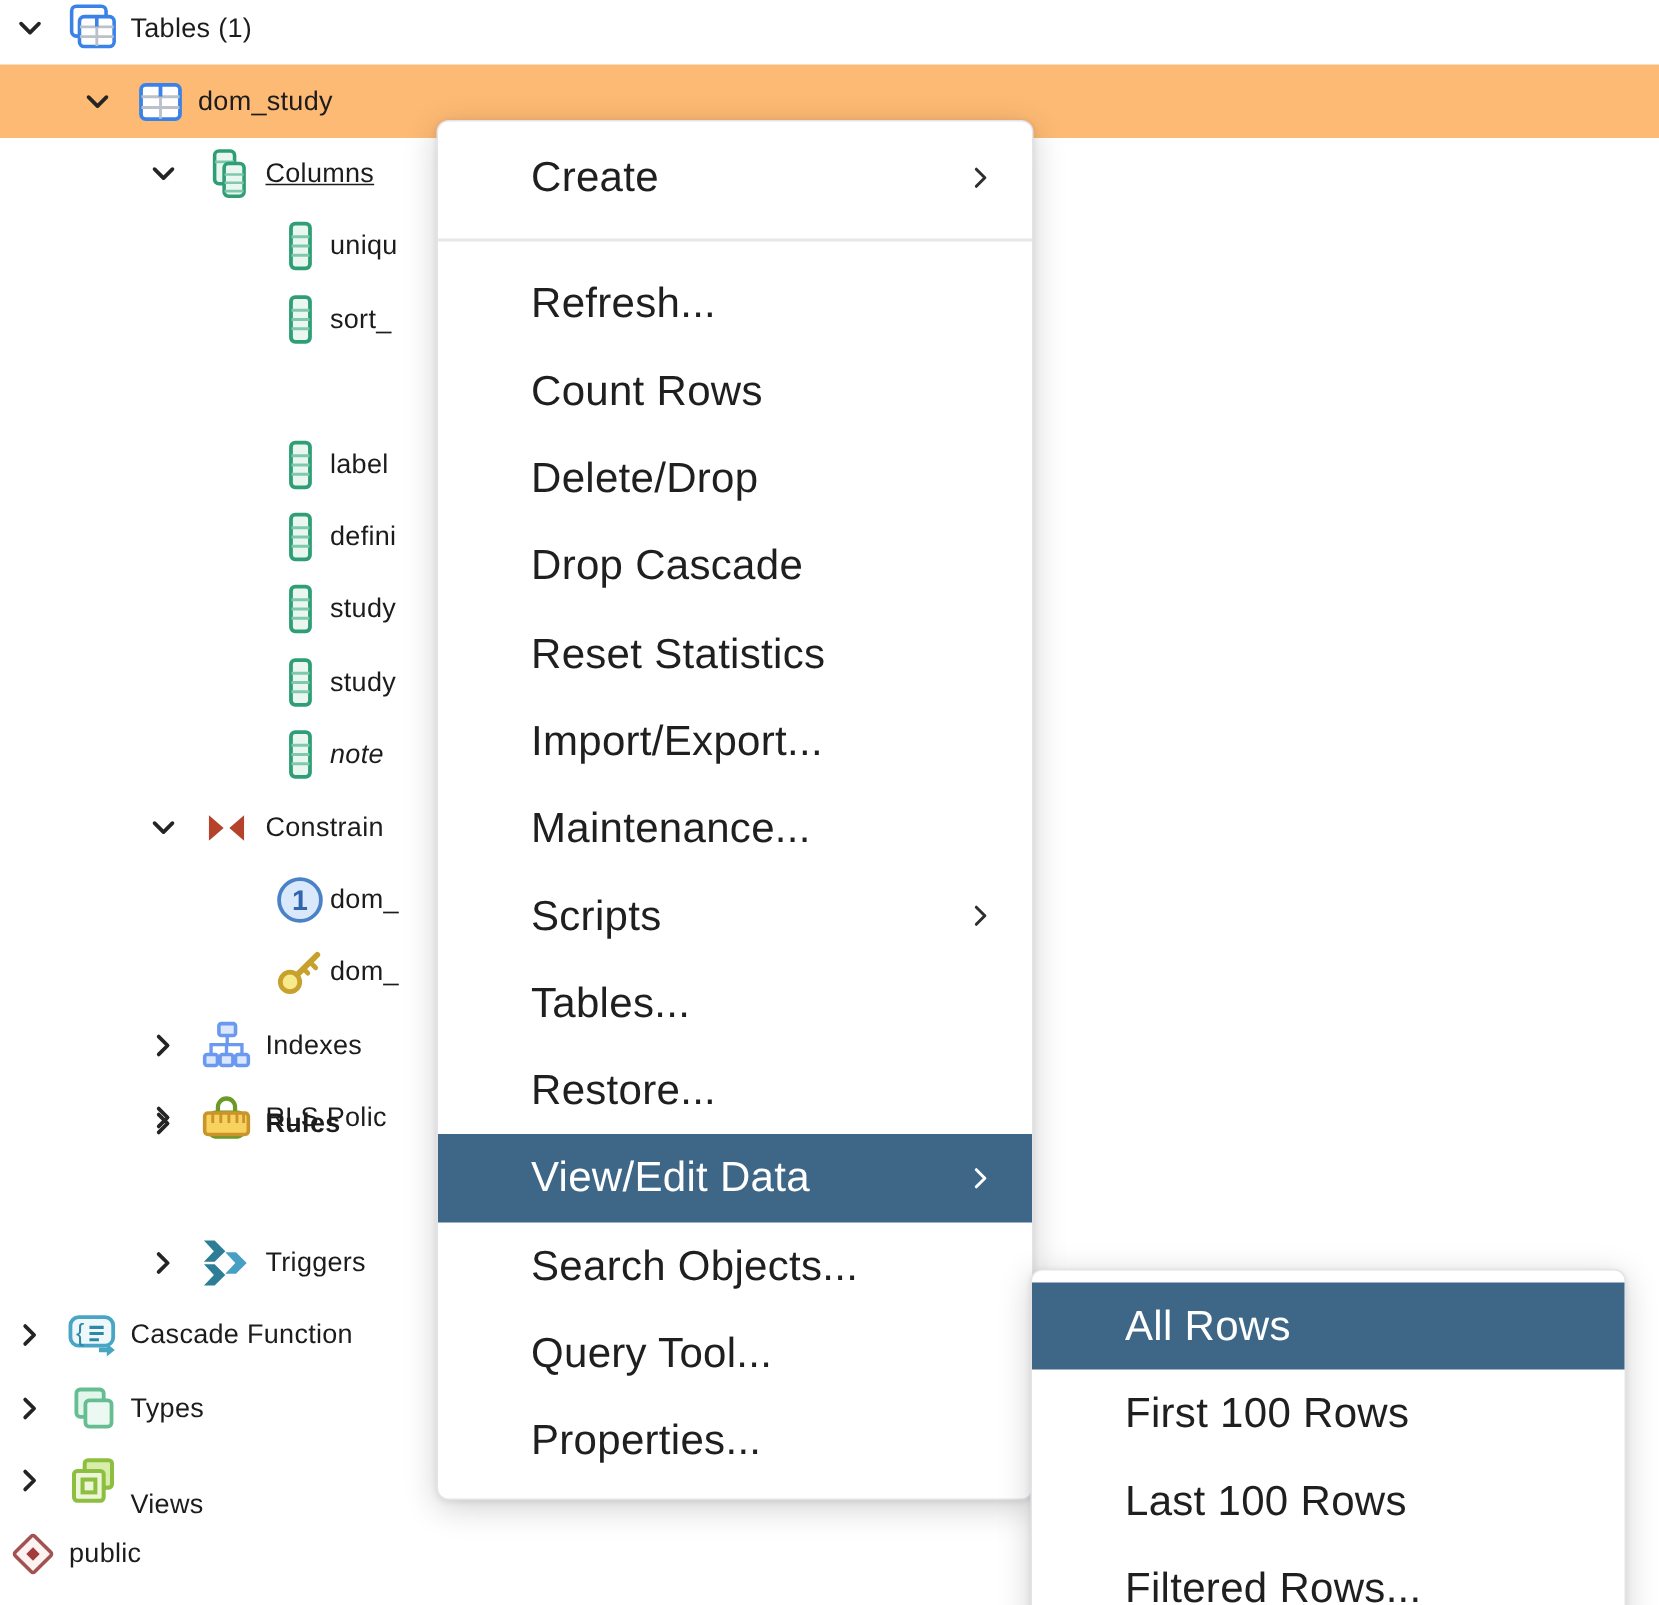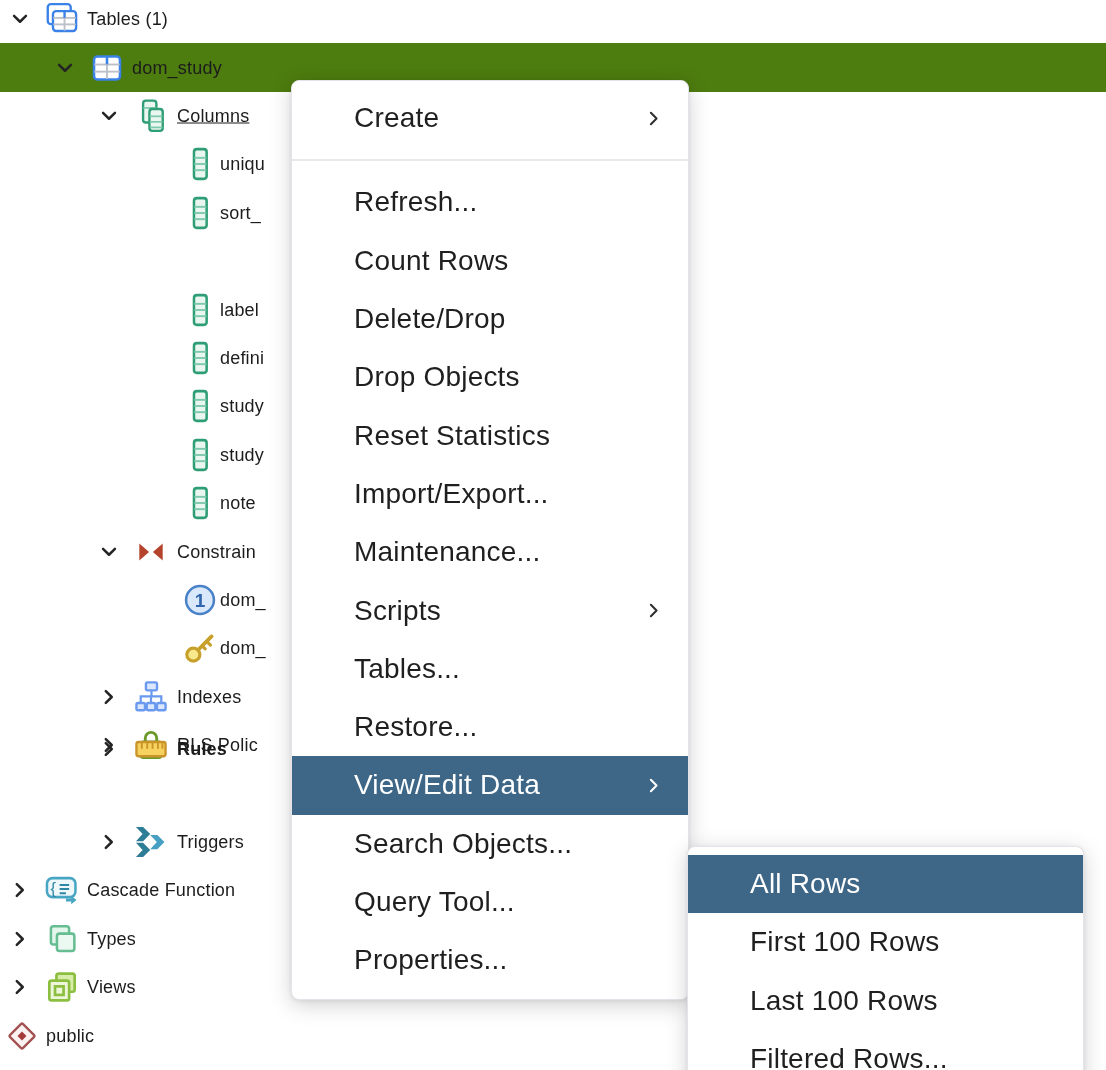--- a/index.html
+++ b/index.html
@@ -9,21 +9,21 @@
     font-family:"Liberation Sans", sans-serif;
     -webkit-font-smoothing:antialiased;
   }
   #app{position:relative;width:1106px;height:1070px;overflow:hidden;}
 
   
   #tree{position:absolute;left:0;top:0;width:100%;height:100%;}
   .tree-row{
     position:absolute;left:0;width:100%;height:48.4px;
   }
-  .tree-row.sel{background:#4d7c0f;}
+  .tree-row.sel{background:#fdba74;}
   .tree-chev,.tree-icon{
     position:absolute;top:50%;transform:translateY(-50%);
     display:flex;align-items:center;justify-content:center;
   }
   .tree-label{
     position:absolute;top:50%;transform:translateY(-50%);
     font-size:18px;color:#1c1c1c;white-space:nowrap;letter-spacing:.2px;
   }
 
   
@@ -162,21 +162,21 @@
         <span class="tree-icon" style="left: 181px;">
           <svg width="38" height="38" viewBox="0 0 24 24">
             <rect x="8.2" y="2.6" width="8" height="18.8" rx="1.8" fill="#eaf7f1" stroke="#2f9e77" stroke-width="1.6"></rect>
             <line x1="8.4" y1="8.1" x2="16" y2="8.1" stroke="#7fc9ab" stroke-width="1.2"></line>
             <line x1="8.4" y1="12" x2="16" y2="12" stroke="#7fc9ab" stroke-width="1.2"></line>
             <line x1="8.4" y1="15.9" x2="16" y2="15.9" stroke="#7fc9ab" stroke-width="1.2"></line>
           </svg>
         </span>
         <span class="tree-label" style="left: 220px;">study</span>
       </div>
-      <div class="tree-row" style="top: 479px;">
+      <div class="tree-row" style="top: 479px; font-style: italic;">
         <span class="tree-icon" style="left: 181px;">
           <svg width="38" height="38" viewBox="0 0 24 24">
             <rect x="8.2" y="2.6" width="8" height="18.8" rx="1.8" fill="#eaf7f1" stroke="#2f9e77" stroke-width="1.6"></rect>
             <line x1="8.4" y1="8.1" x2="16" y2="8.1" stroke="#7fc9ab" stroke-width="1.2"></line>
             <line x1="8.4" y1="12" x2="16" y2="12" stroke="#7fc9ab" stroke-width="1.2"></line>
             <line x1="8.4" y1="15.9" x2="16" y2="15.9" stroke="#7fc9ab" stroke-width="1.2"></line>
           </svg>
         </span>
         <span class="tree-label" style="left: 220px;">note</span>
       </div>
@@ -314,21 +314,21 @@
             <path d="M8.5,5.5 L15,12 L8.5,18.5" fill="none" stroke="#242424" stroke-width="2.7" stroke-linecap="round" stroke-linejoin="round"></path>
           </svg>
         </span>
         <span class="tree-icon" style="left: 43px;">
           <svg width="38" height="38" viewBox="0 0 24 24">
             <rect x="8.5" y="3.5" width="11.5" height="11.5" rx="1.4" fill="#d9edaa" stroke="#8cbf3f" stroke-width="1.7"></rect>
             <rect x="4" y="8" width="12.5" height="12.5" rx="1.4" fill="#edf6d8" stroke="#8cbf3f" stroke-width="1.7"></rect>
             <rect x="7.6" y="11.6" width="5.4" height="5.4" fill="none" stroke="#8cbf3f" stroke-width="1.7"></rect>
           </svg>
         </span>
-        <span class="tree-label" style="left: 87px;">Views</span>
+        <span class="tree-label" style="left: 87px; margin-top: 16px;">Views</span>
       </div>
       <div class="tree-row" style="top: 1011.4px;">
         <span class="tree-icon" style="left: 3px;">
           <svg width="38" height="38" viewBox="0 0 24 24">
             <g transform="rotate(45 12 12)">
               <rect x="6.2" y="6.2" width="11.6" height="11.6" rx="1" fill="#fdf2f2" stroke="#a35252" stroke-width="1.5"></rect>
               <rect x="10" y="10" width="4" height="4" fill="#a33b3b"></rect>
             </g>
           </svg>
         </span>
@@ -348,21 +348,21 @@
       <div class="menu-item">
         <span>Refresh...</span>
       </div>
       <div class="menu-item">
         <span>Count Rows</span>
       </div>
       <div class="menu-item">
         <span>Delete/Drop</span>
       </div>
       <div class="menu-item">
-        <span>Drop Objects</span>
+        <span>Drop Cascade</span>
       </div>
       <div class="menu-item">
         <span>Reset Statistics</span>
       </div>
       <div class="menu-item">
         <span>Import/Export...</span>
       </div>
       <div class="menu-item">
         <span>Maintenance...</span>
       </div>

